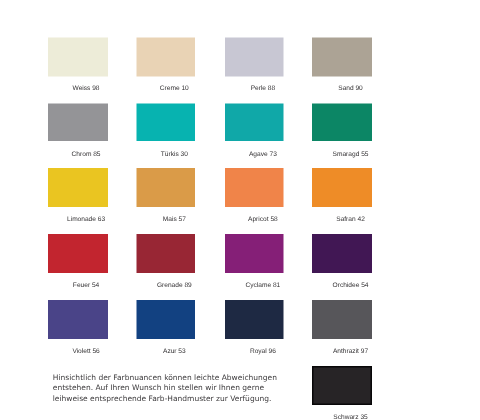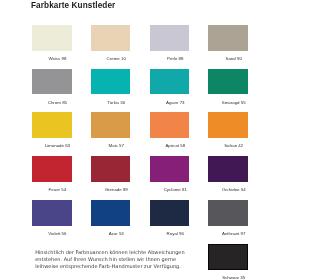--- a/index.html
+++ b/index.html
@@ -17,21 +17,20 @@
        font-size:4.4px;color:#333133;top:31.1px;white-space:nowrap;}
 
   #footer{position:absolute;left:35.2px;top:249.4px;width:152px;
           font-size:5px;line-height:6.6px;color:#3b393b;
           font-family:"DejaVu Sans",sans-serif;}
 </style>
 </head>
 <body>
 
 <div id="page">
-  <div id="title">Farbkarte Kunstleder</div>
   <div id="grid">
       <div class="swatch" style="left: 31.6px; top: 25.2px; width: 40.2px;">
         <div class="chip" style="background: rgb(237, 236, 216);"></div>
         <div class="lbl">Weiss 98</div>
       </div>
       <div class="swatch" style="left: 90.6px; top: 25.2px; width: 39.9px;">
         <div class="chip" style="background: rgb(233, 211, 181);"></div>
         <div class="lbl">Creme 10</div>
       </div>
       <div class="swatch" style="left: 149.7px; top: 25.2px; width: 39.8px;">

